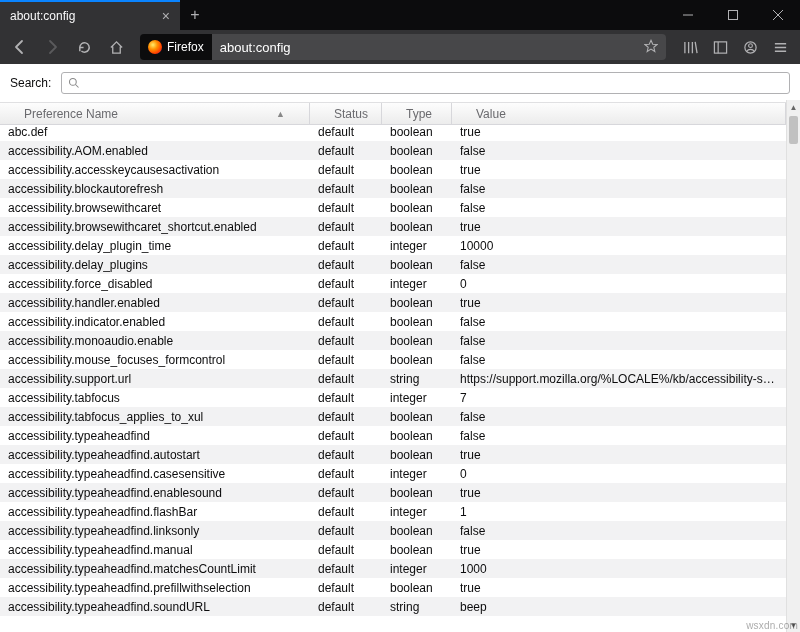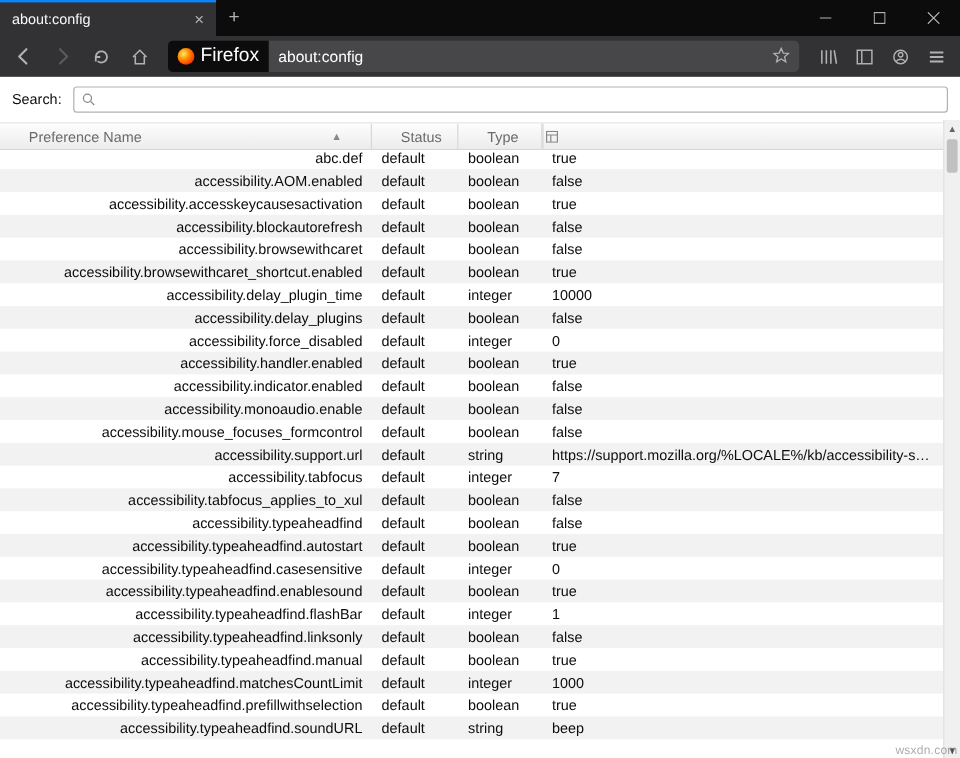--- a/index.html
+++ b/index.html
@@ -71,21 +71,21 @@
     justify-content: center;
     color: #b1b1b3;
     border-radius: 4px;
     cursor: pointer;
   }
   .tb-btn.disabled { color: #5a5a5c; }
   .urlbar-wrap { flex: 1; display: flex; align-items: center; margin: 0 6px; gap: 0; }
   .firefox-chip {
     background: #0c0c0d;
     color: #fff;
-    font-size: 16px;
+    font-size: 12px;
     height: 26px;
     display: flex;
     align-items: center;
     padding: 0 8px;
     border-radius: 4px 0 0 4px;
     gap: 5px;
   }
   .firefox-chip .ff-icon {
     width: 14px; height: 14px; border-radius: 50%;
     background: radial-gradient(circle at 35% 35%, #ffec6a 0%, #ff9100 35%, #ff3b00 70%, #7b2ff7 100%);
@@ -164,21 +164,21 @@
   }
   .row {
     display: flex;
     height: 19px;
     align-items: center;
     font-size: 12px;
     color: #0c0c0d;
   }
   .row:nth-child(even) { background: #f2f2f3; }
   .cell { padding: 0 8px; overflow: hidden; white-space: nowrap; text-overflow: ellipsis; }
-  .cell.name { width: 310px; text-align: right; }
+  .cell.name { width: 310px; }
   .cell.status { width: 72px; }
   .cell.type { width: 70px; }
   .cell.value { flex: 1; }
   
   .vscroll {
     position: absolute;
     top: 100px; right: 0; bottom: 0;
     width: 14px;
     background: #f0f0f0;
     border-left: 1px solid #e0e0e0;
@@ -304,20 +304,23 @@
   <div class="hcell name">
     <span>Preference Name</span>
     <span class="sort-arrow">▲</span>
   </div>
   <div class="hcell status">
       <span>Status</span>
     </div>
   <div class="hcell type">
       <span>Type</span>
     </div>
+  <div class="hcell value">
+      <span>Value</span>
+    </div>
   <div class="colpick">
     <svg width="10" height="10" viewBox="0 0 10 10">
         <rect x="0.5" y="0.5" width="9" height="9" fill="none" stroke="#888"></rect>
         <line x1="0.5" y1="3.5" x2="9.5" y2="3.5" stroke="#888"></line>
         <line x1="4" y1="3.5" x2="4" y2="9.5" stroke="#888"></line>
       </svg>
   </div>
 </div>
 
 <div class="rows" id="rows">

